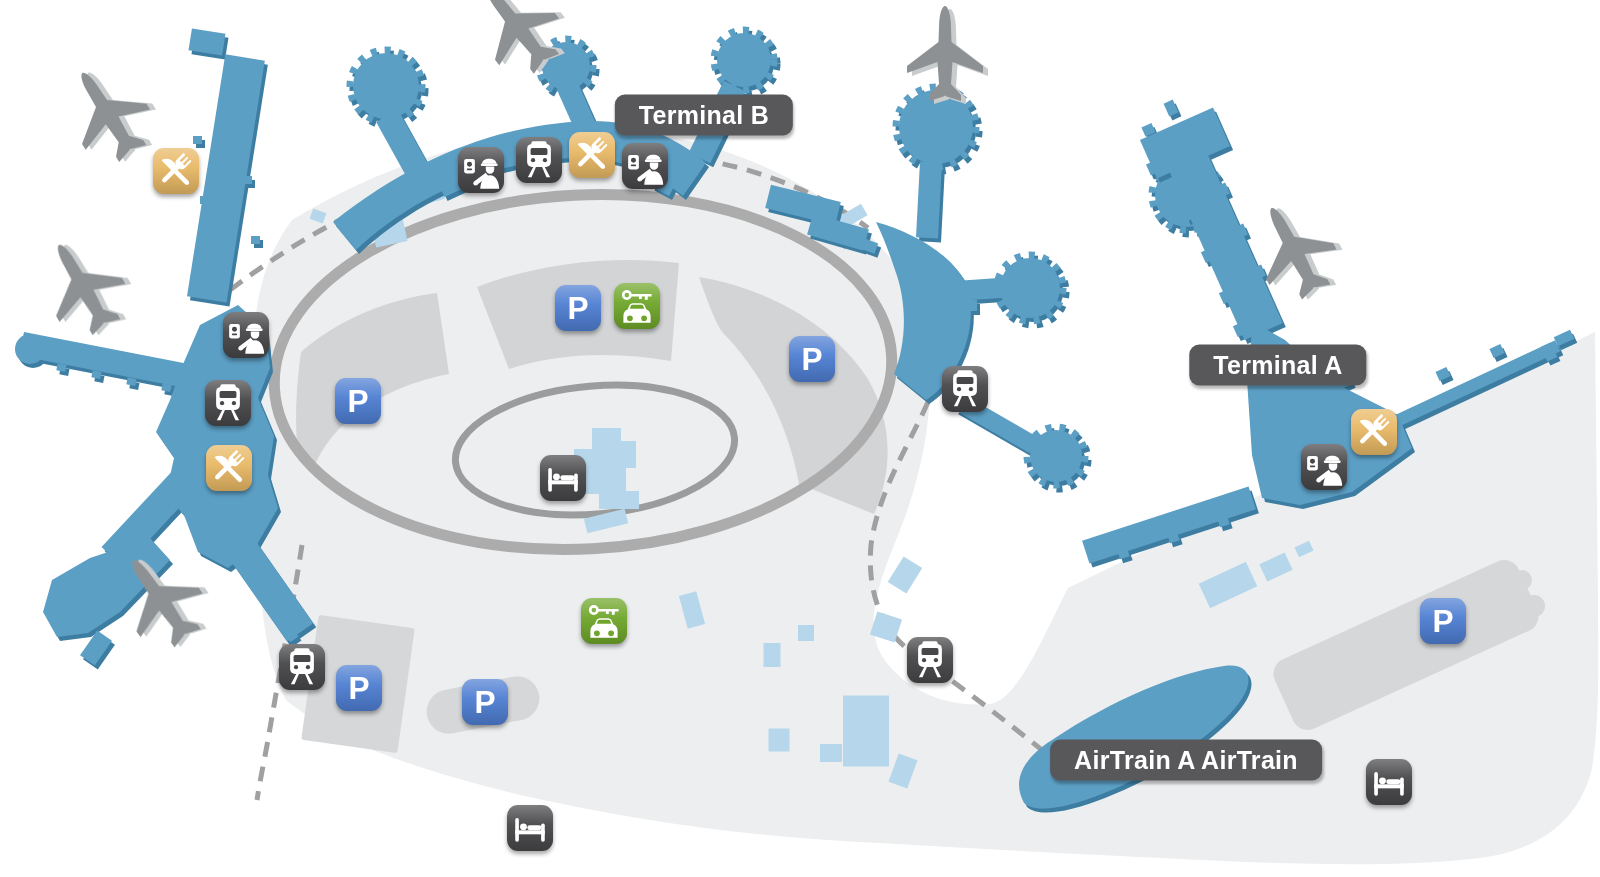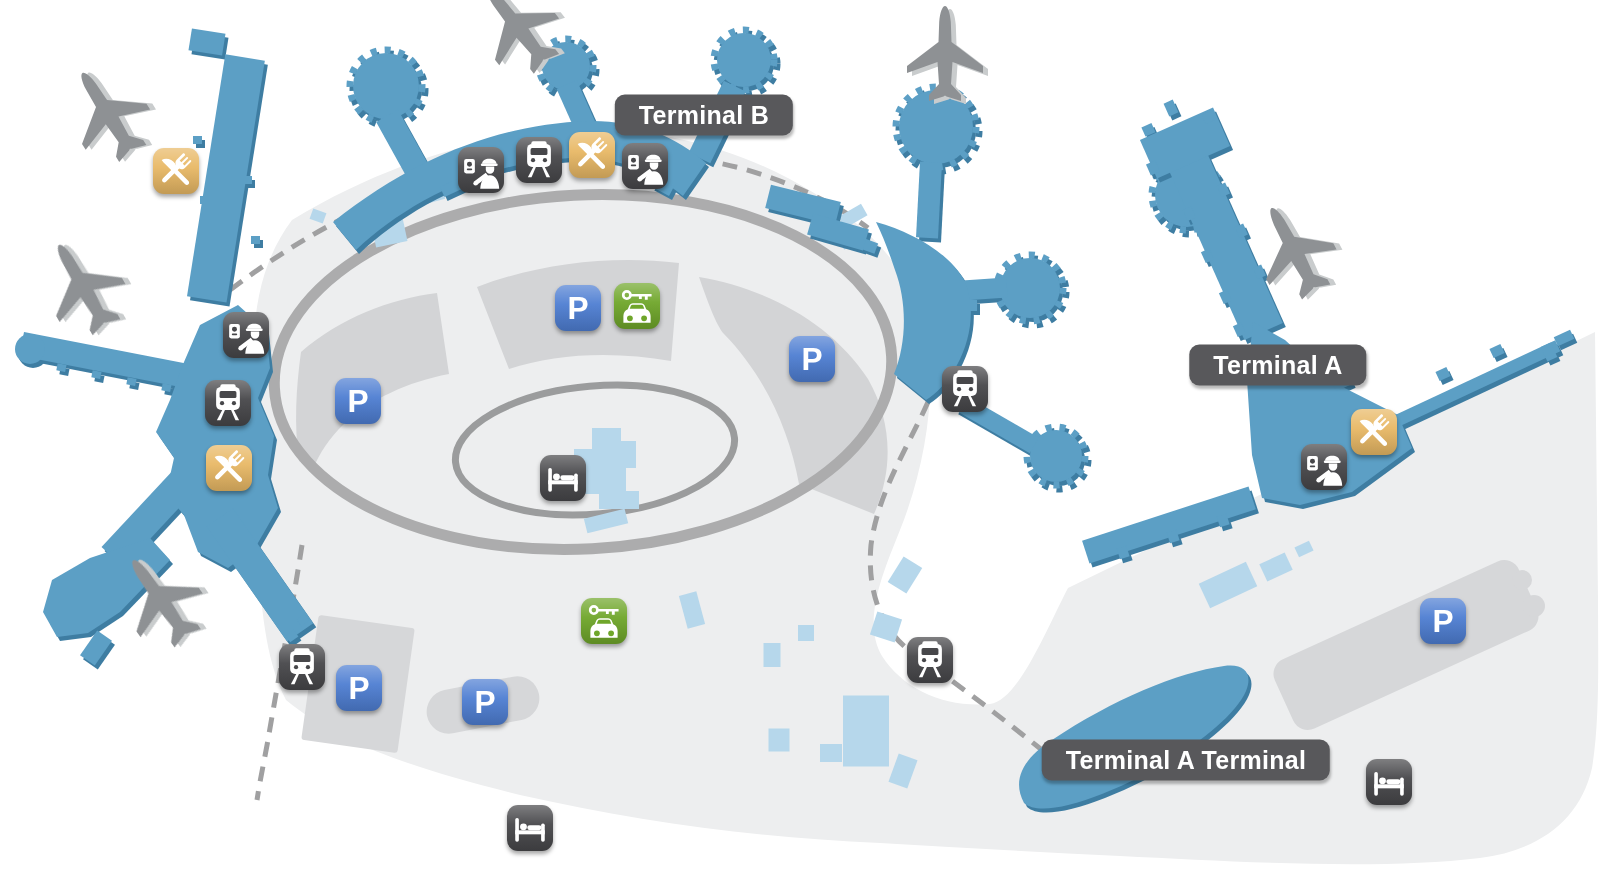--- a/index.html
+++ b/index.html
@@ -415,15 +415,15 @@
         <rect x="17.8" y="9.6" width="1.9" height="9.6" rx="0.9"></rect>
         <rect x="4.3" y="13.2" width="15.4" height="2.1"></rect>
         <circle cx="8.6" cy="11.4" r="1.8"></circle>
         <rect x="10.6" y="10.6" width="7.4" height="2.6" rx="1.3"></rect>
       </svg>
     </div>
     </div>
 
   <div class="map-label" style="left: 704px; top: 115px;">Terminal B</div>
   <div class="map-label" style="left: 1278px; top: 349px; margin-top: 16px;">Terminal A</div>
-  <div class="map-label" style="left: 1186px; top: 760px;">Terminal A Terminal</div>
+  <div class="map-label" style="left: 1186px; top: 760px;">AirTrain A AirTrain</div>
 
 </div>
 
 </body></html>

